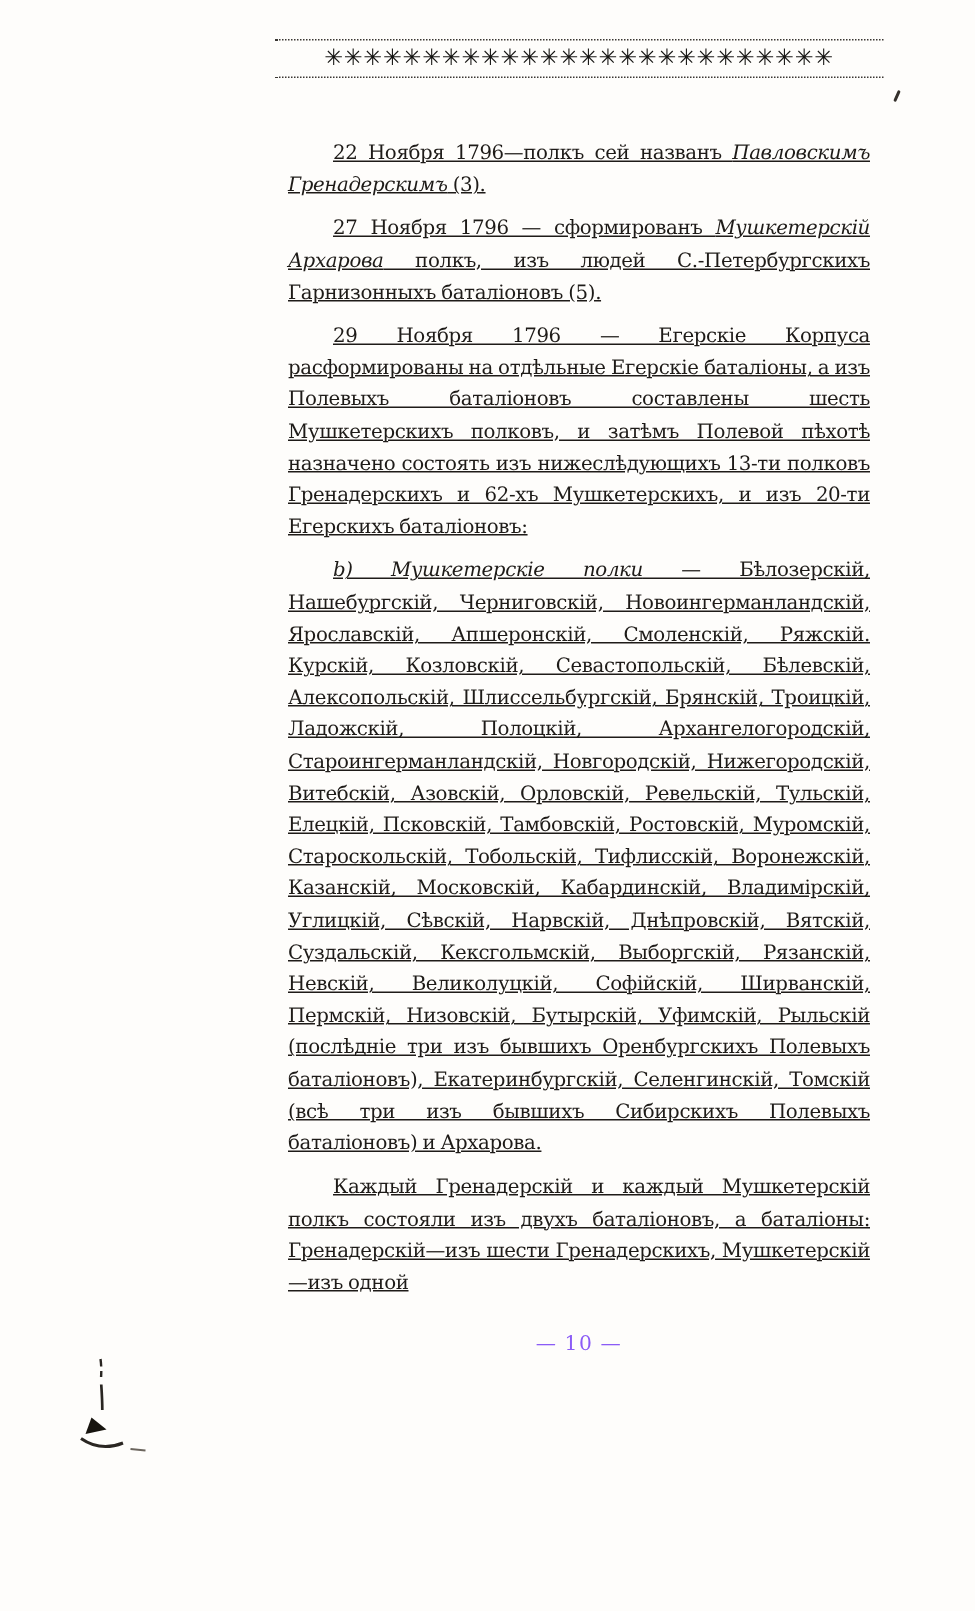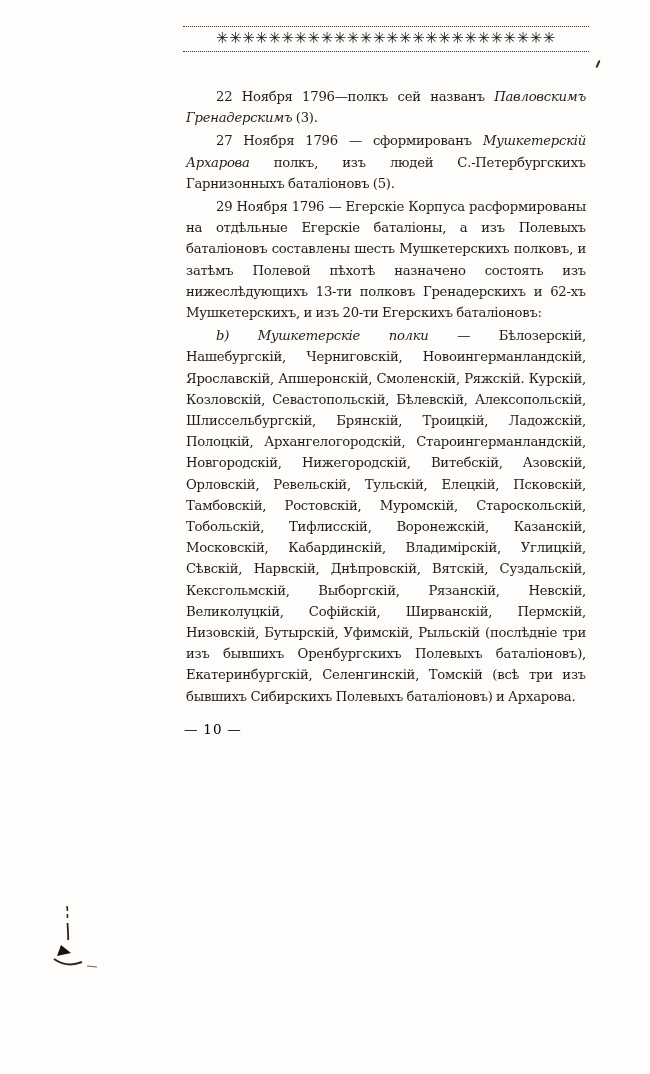--- a/index.html
+++ b/index.html
@@ -43,29 +43,30 @@
     position:absolute;
     left:184px; top:84px;
     width:404px;
     font-size:13.2px;
     line-height:21.2px;
     letter-spacing:-0.25px;
     word-spacing:-0.5px;
     text-align:justify;
     color:#1e1b18;
   }
-  .para { margin:2px; text-indent:30px; }
+  .para { margin:8px; text-indent:30px;text-decoration:underline; }
   .para + .para { margin-top:1px; }
   .it { font-style:italic; }
   .pagenum {
-    margin-top:12px;
+    text-align:center;
+    margin-top:20px;
     font-size:13.5px;
     letter-spacing:1px;
     text-indent:0;
-    color:#000000;
+    color:#8b5cf6;
   }
   
   .scribble {
     position:absolute;
     left:46px; top:903px;
     width:64px; height:78px;
   }
 </style>
 </head>
 <body>
@@ -74,20 +75,21 @@
 
   <div class="ornament">✳✳✳✳✳✳✳✳✳✳✳✳✳✳✳✳✳✳✳✳✳✳✳✳✳✳</div>
 
   <div class="speck"></div>
 
   <div class="text-block">
     <p class="para"><span>22 Ноября 1796—полкъ сей названъ </span><span class="it">Павловскимъ Гренадерскимъ</span><span> (3).</span></p>
     <p class="para"><span>27 Ноября 1796 — сформированъ </span><span class="it">Мушкетерскій Архарова</span><span> полкъ, изъ людей С.-Петербургскихъ Гарнизонныхъ баталіоновъ (5).</span></p>
     <p class="para"><span>29 Ноября 1796 — Егерскіе Корпуса расформированы на отдѣльные Егерскіе баталіоны, а изъ Полевыхъ баталіоновъ составлены шесть Мушкетерскихъ полковъ, и затѣмъ Полевой пѣхотѣ назначено состоять изъ нижеслѣдующихъ 13-ти полковъ Гренадерскихъ и 62-хъ Мушкетерскихъ, и изъ 20-ти Егерскихъ баталіоновъ:</span></p>
     <p class="para"><span class="it">b) Мушкетерскіе полки</span><span> — Бѣлозерскій, Нашебургскій, Черниговскій, Новоингерманландскій, Ярославскій, Апшеронскій, Смоленскій, Ряжскій. Курскій, Козловскій, Севастопольскій, Бѣлевскій, Алексопольскій, Шлиссельбургскій, Брянскій, Троицкій, Ладожскій, Полоцкій, Архангелогородскій, Староингерманландскій, Новгородскій, Нижегородскій, Витебскій, Азовскій, Орловскій, Ревельскій, Тульскій, Елецкій, Псковскій, Тамбовскій, Ростовскій, Муромскій, Староскольскій, Тобольскій, Тифлисскій, Воронежскій, Казанскій, Московскій, Кабардинскій, Владимірскій, Углицкій, Сѣвскій, Нарвскій, Днѣпровскій, Вятскій, Суздальскій, Кексгольмскій, Выборгскій, Рязанскій, Невскій, Великолуцкій, Софійскій, Ширванскій, Пермскій, Низовскій, Бутырскій, Уфимскій, Рыльскій (послѣдніе три изъ бывшихъ Оренбургскихъ Полевыхъ баталіоновъ), Екатеринбургскій, Селенгинскій, Томскій (всѣ три изъ бывшихъ Сибирскихъ Полевыхъ баталіоновъ) и Архарова.</span></p>
+    <p class="para"><span>Каждый Гренадерскій и каждый Мушкетерскій полкъ состояли изъ двухъ баталіоновъ, а баталіоны: Гренадерскій—изъ шести Гренадерскихъ, Мушкетерскій—изъ одной</span></p>
 
     <div class="pagenum">— 10 —</div>
   </div>
 
   <svg class="scribble" viewBox="0 0 64 78" aria-hidden="true">
     <path d="M21 3 c0.6 4 0.6 8 0.4 12" stroke="#2a2622" stroke-width="1.6" fill="none" stroke-dasharray="5 3"></path>
     <path d="M21.5 20 c0.4 6 0.7 11 0.7 17" stroke="#2a2622" stroke-width="1.8" fill="none"></path>
     <path d="M15 42 l10 8 -14 3 z" fill="#17140f"></path>
     <path d="M8 56 q 13 9 28 3" stroke="#2a2622" stroke-width="2" fill="none"></path>
     <path d="M41 63 l10 1" stroke="#6b655d" stroke-width="1.2" fill="none"></path>

